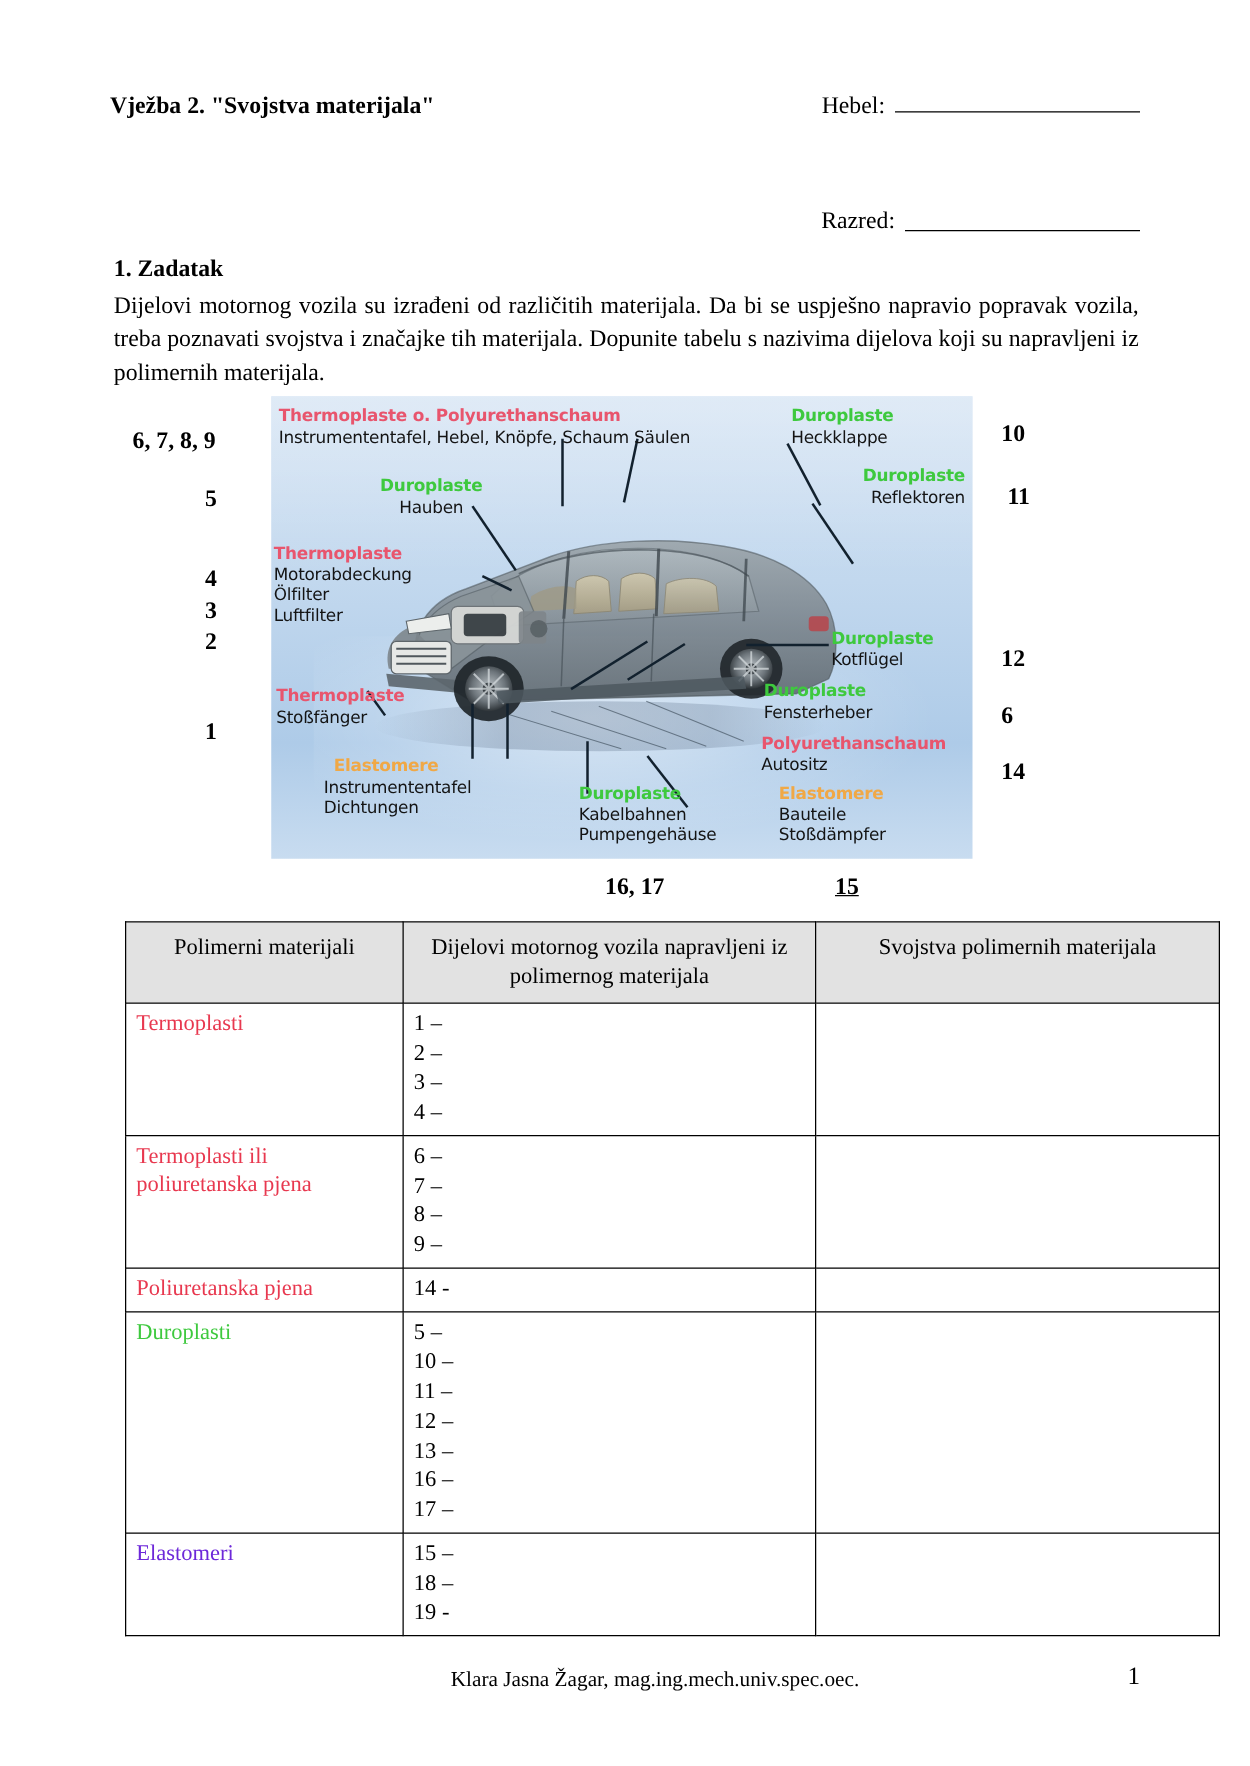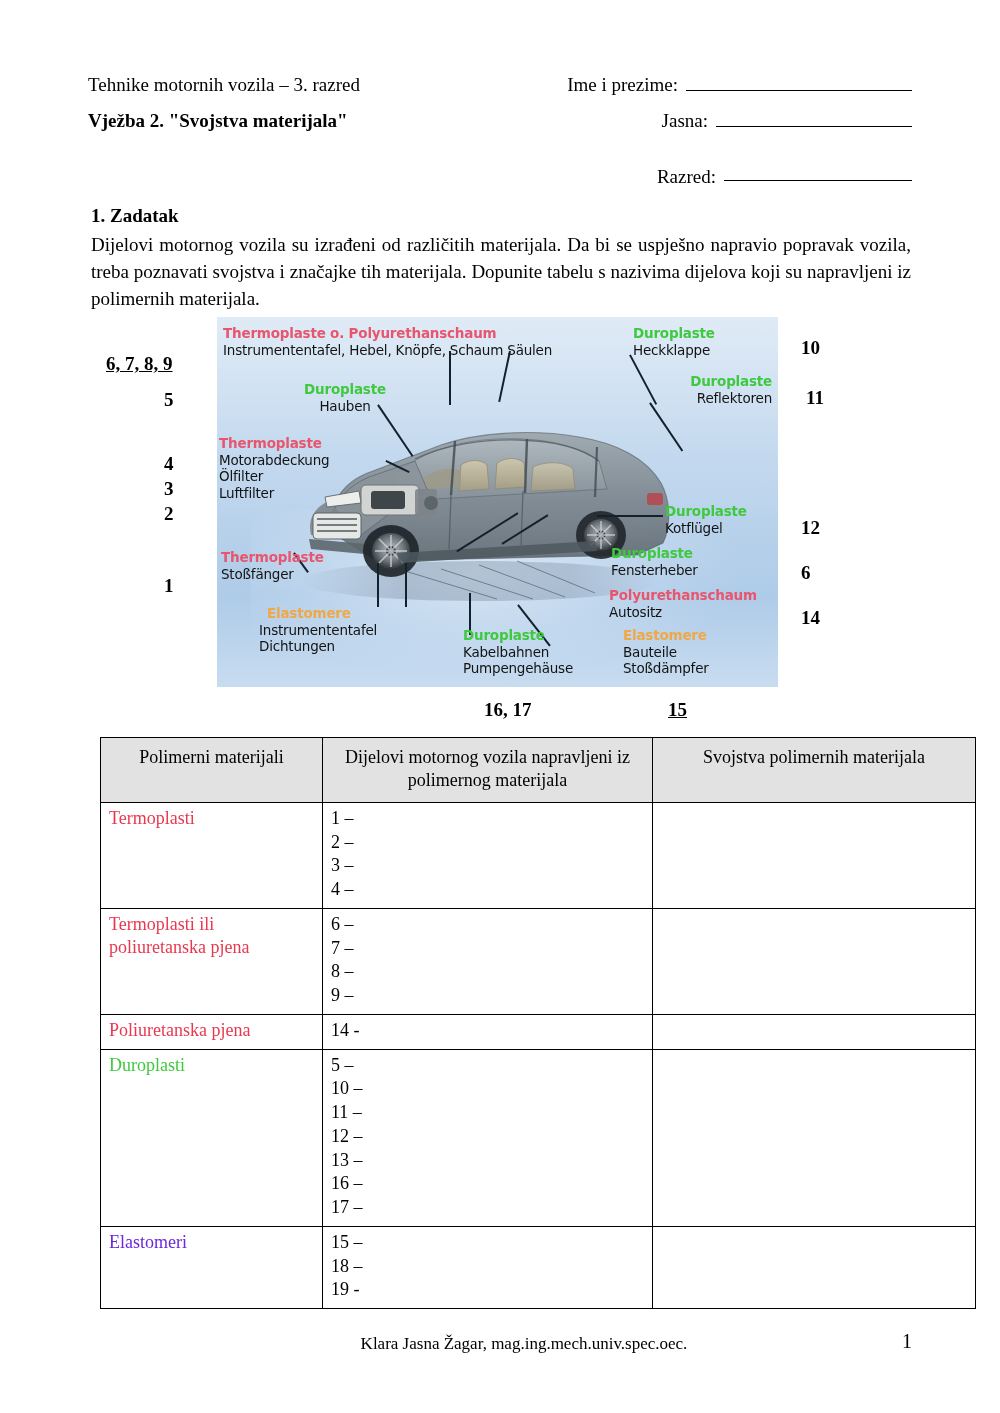--- a/index.html
+++ b/index.html
@@ -59,21 +59,21 @@
   .bl-date { width: 196px; }
   .bl-class { width: 188px; }
   .row-razred {
     position: absolute;
     left: 88px;
     top: 166px;
     width: 824px;
     display: flex;
     align-items: baseline;
   }
-  .push-right { margin-left: auto; display: flex; align-items: flex-start; }
+  .push-right { margin-left: auto; display: flex; align-items: center; }
 
   
   .task-title {
     position: absolute;
     left: 91px;
     top: 205px;
     font-size: 19px;
     font-weight: bold;
   }
   .task-body {
@@ -205,49 +205,42 @@
     top: 1330px;
     font-size: 20px;
   }
 </style>
 </head>
 <body>
 
 <div class="page">
 
   <div class="header">
-    <div class="hdr-row hdr-row-1">
-      <span class="hdr-left">Tehnike motornih vozila – 3. razred</span>
-      <span class="hdr-right">
-        <span class="hdr-label">Ime i prezime:</span>
-        <span class="blank-line bl-name"></span>
-      </span>
-    </div>
     <div class="hdr-row">
       <span class="hdr-left bold">Vježba 2. "Svojstva materijala"</span>
       <span class="hdr-right">
-        <span class="hdr-label">Jasna:</span>
+        <span class="hdr-label">Hebel:</span>
         <span class="blank-line bl-date"></span>
       </span>
     </div>
   </div>
 
   <div class="row-razred">
     <span class="push-right">
       <span class="hdr-label">Razred:</span>
       <span class="blank-line bl-class"></span>
     </span>
   </div>
 
   <div class="task-title">1. Zadatak</div>
   <div class="task-body">Dijelovi motornog vozila su izrađeni od različitih materijala. Da bi se uspješno napravio popravak vozila, treba poznavati svojstva i značajke tih materijala. Dopunite tabelu s nazivima dijelova koji su napravljeni iz polimernih materijala.</div>
 
   <div class="diagram-wrap">
 
-    <div class="num" style="left:18px; top:36px;text-decoration:underline;">6, 7, 8, 9</div>
+    <div class="num" style="left:18px; top:25px;">6, 7, 8, 9</div>
     <div class="num" style="left:76px; top:72px;">5</div>
     <div class="num" style="left:76px; top:136px;">4</div>
     <div class="num" style="left:76px; top:161px;">3</div>
     <div class="num" style="left:76px; top:186px;">2</div>
     <div class="num" style="left:76px; top:258px;">1</div>
 
     <div class="num" style="left:713px; top:20px;font-family:Liberation Serif, serif;">10</div>
     <div class="num" style="left:718px; top:70px;">11</div>
     <div class="num" style="left:713px; top:200px;">12</div>
     <div class="num" style="left:713px; top:245px;">6</div>

